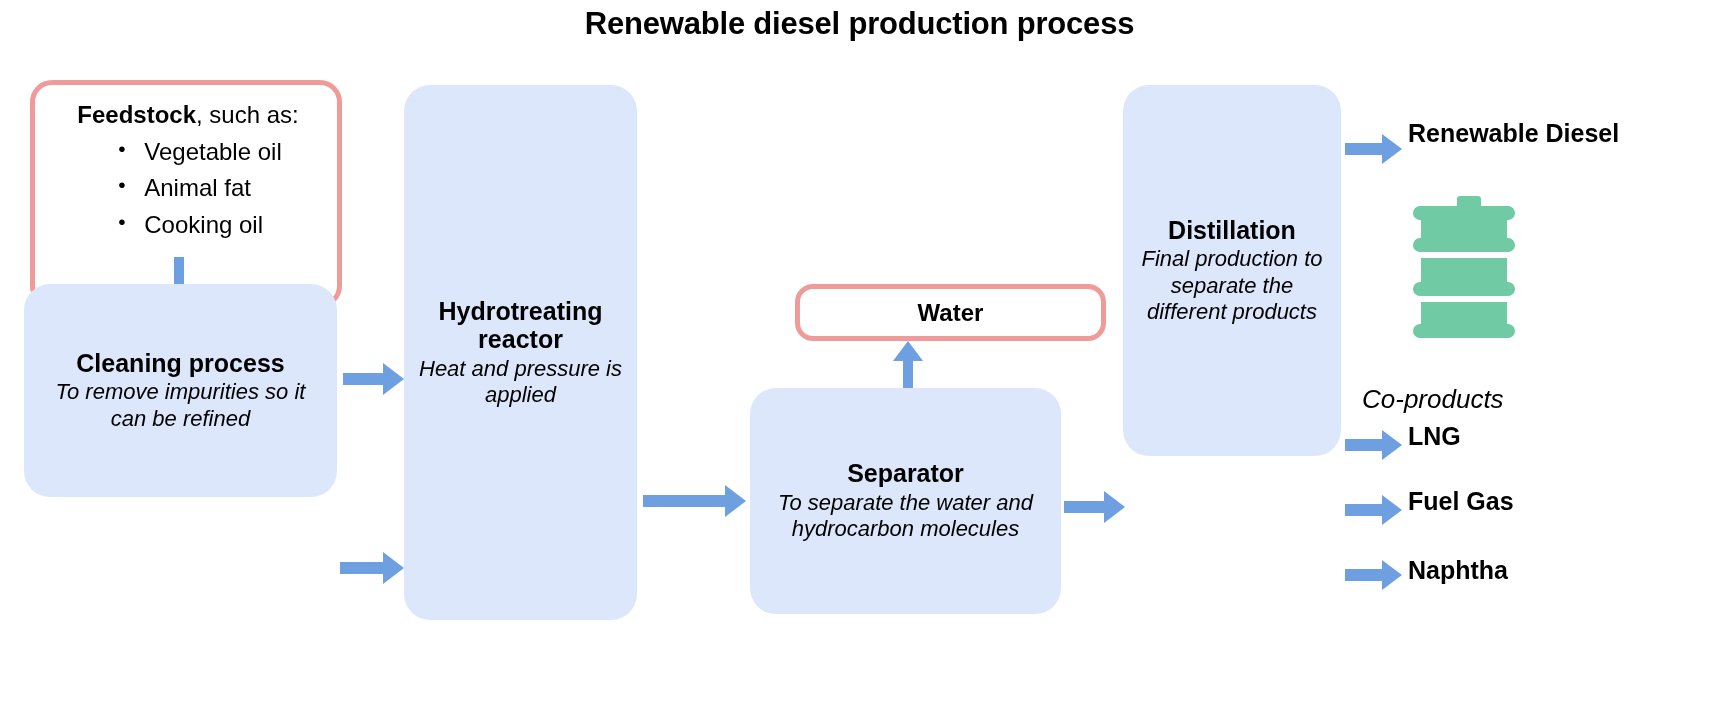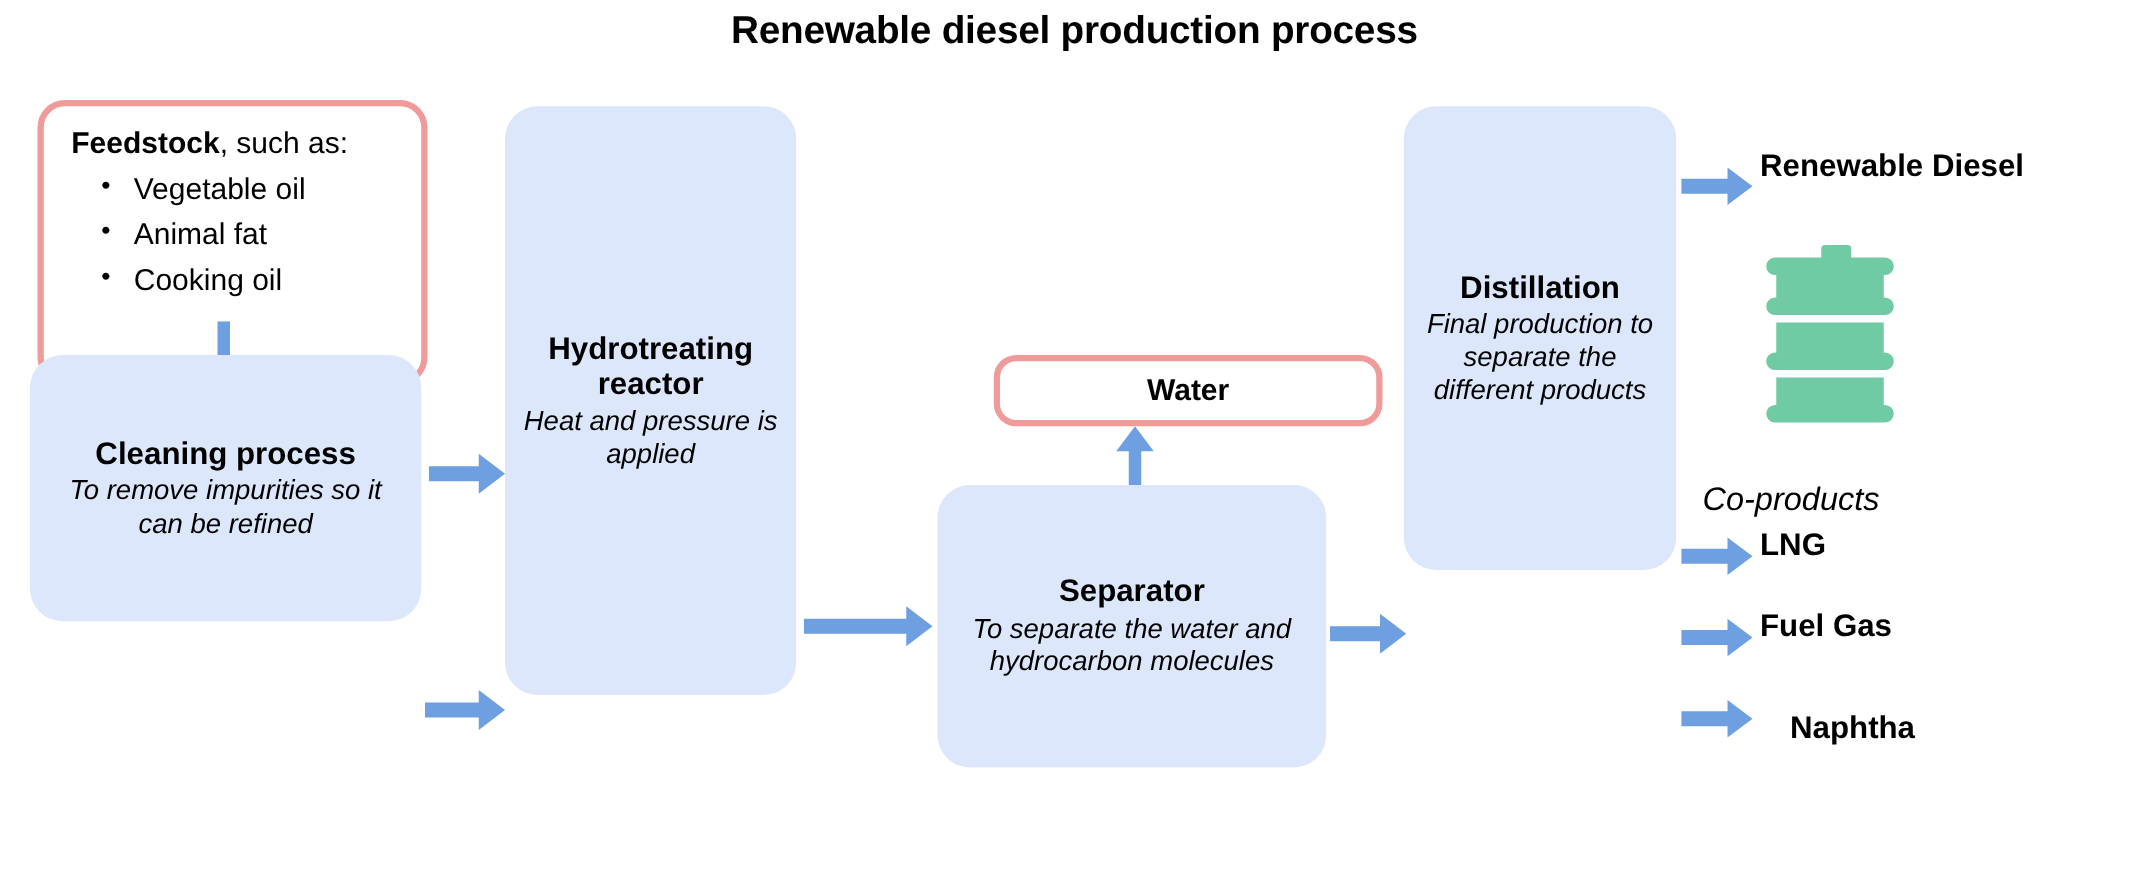--- a/index.html
+++ b/index.html
@@ -63,21 +63,21 @@
     margin-top: 2px;
   }
 
   
   #feedstock {
     left: 30px;
     top: 80px;
     width: 312px;
     height: 228px;
     border-radius: 22px;
-    align-items: flex-start;
+    align-items: center;
     justify-content: flex-start;
     padding: 16px 18px 10px 22px;
     text-align: left;
   }
   .feedstock-head {
     font-size: 24px;
     line-height: 1.2;
   }
   .feedstock-head b { font-weight: bold; }
   .feedstock-list {
@@ -113,21 +113,21 @@
     top: 539px;
     width: 310px;
     height: 58px;
   }
   #hydrogen .box-title { font-size: 26px; }
 
   #reactor {
     left: 404px;
     top: 85px;
     width: 233px;
-    height: 471px;
+    height: 535px;
     padding: 0 8px;
   }
   #water {
     left: 750px;
     top: 284px;
     width: 311px;
     height: 57px;
     margin-left: 45px;
   }
   #water .box-title { font-size: 24px; }
@@ -170,21 +170,21 @@
     position: absolute;
     left: 1362px;
     top: 384px;
     font-style: italic;
     font-weight: normal;
     font-size: 26px;
     white-space: nowrap;
   }
   #lbl-lng   { left: 1408px; top: 422px; }
   #lbl-fuelgas { left: 1408px; top: 487px; }
-  #lbl-naphtha { left: 1408px; top: 568px; margin-left: 24px; }
+  #lbl-naphtha { left: 1408px; top: 556px; }
 
   
   #barrel {
     position: absolute;
     left: 1405px;
     top: 196px;
     width: 118px;
     height: 152px;
   }
 </style>

